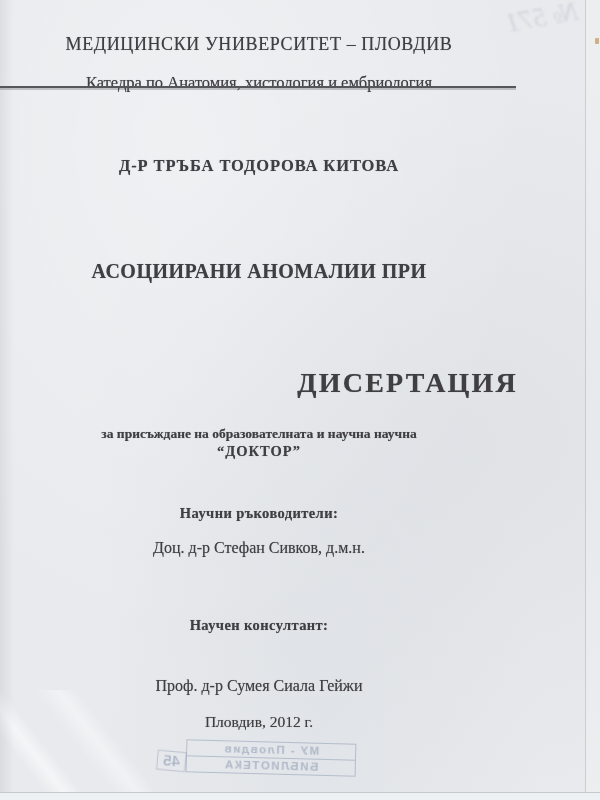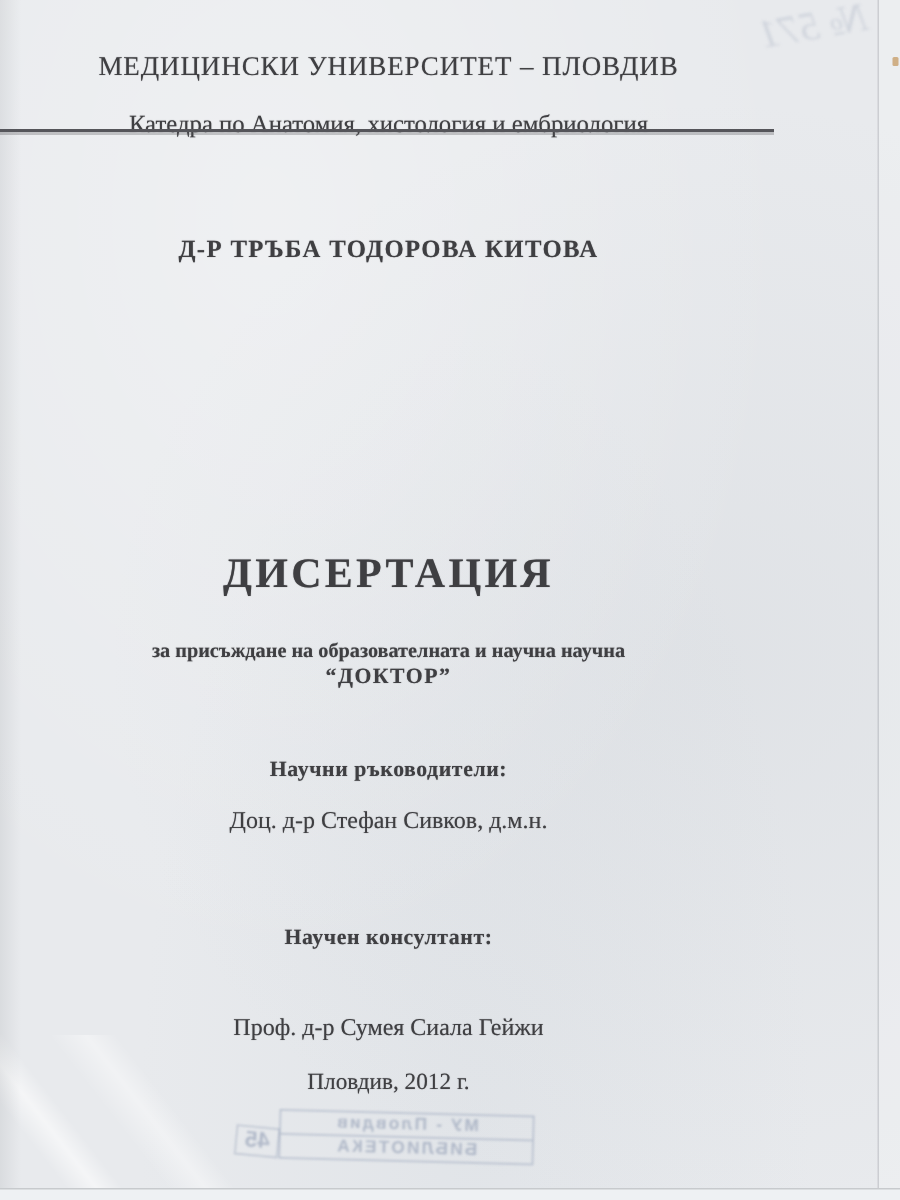--- a/index.html
+++ b/index.html
@@ -29,21 +29,21 @@
   .university   { top: 33px;  font-size: 18px;   letter-spacing: 0.6px; }
   .department   { top: 57px;  font-size: 16.5px; margin-top: 16px; }
   .rule {
     position: absolute; left: 0; top: 86px; width: 516px; height: 2px;
     background: #55555a;
     box-shadow: 0 2px 0 rgba(85,85,90,0.30);
   }
   .author       { top: 156px; font-size: 16.5px; font-weight: bold; letter-spacing: 0.9px; }
   .title1       { top: 259px; font-size: 20px;   font-weight: bold; letter-spacing: 0.5px; }
   .title2       { top: 285px; font-size: 20px;   font-weight: bold; letter-spacing: 0.5px; }
-  .doctype      { top: 365px; font-size: 28px;   font-weight: bold; letter-spacing: 2.2px; }
+  .doctype      { top: 365px; font-size: 28px;   font-weight: bold; letter-spacing: 2.2px; text-align: right; }
   .degree1      { top: 426px; font-size: 13.5px; font-weight: bold; }
   .degree2      { top: 442px; font-size: 14.5px; font-weight: bold; letter-spacing: 1px; }
   .sup-head     { top: 504px; font-size: 14.5px; font-weight: bold; letter-spacing: 0.4px; }
   .sup-name     { top: 538px; font-size: 16px; }
   .cons-head    { top: 616px; font-size: 14.5px; font-weight: bold; letter-spacing: 0.4px; }
   .cons-name    { top: 676px; font-size: 16px; }
   .city-year    { top: 712px; font-size: 15.5px; font-weight: normal; }
 
   
   .stamp {
@@ -120,20 +120,21 @@
 <div class="page">
 
   <div class="hand-mark">№ 571</div>
 
   <div class="txt university">МЕДИЦИНСКИ УНИВЕРСИТЕТ – ПЛОВДИВ</div>
   <div class="txt department">Катедра по Анатомия, хистология и ембриология</div>
   <div class="rule"></div>
 
   <div class="txt author">Д-Р ТРЪБА ТОДОРОВА КИТОВА</div>
 
+  <div class="txt title1">АСОЦИИРАНИ АНОМАЛИИ ПРИ</div>
 
   <div class="txt doctype">ДИСЕРТАЦИЯ</div>
 
   <div class="txt degree1">за присъждане на образователната и научна научна</div>
   <div class="txt degree2">“ДОКТОР”</div>
 
   <div class="txt sup-head">Научни ръководители:</div>
   <div class="txt sup-name">Доц. д-р Стефан Сивков, д.м.н.</div>
 
   <div class="txt cons-head">Научен консултант:</div>

